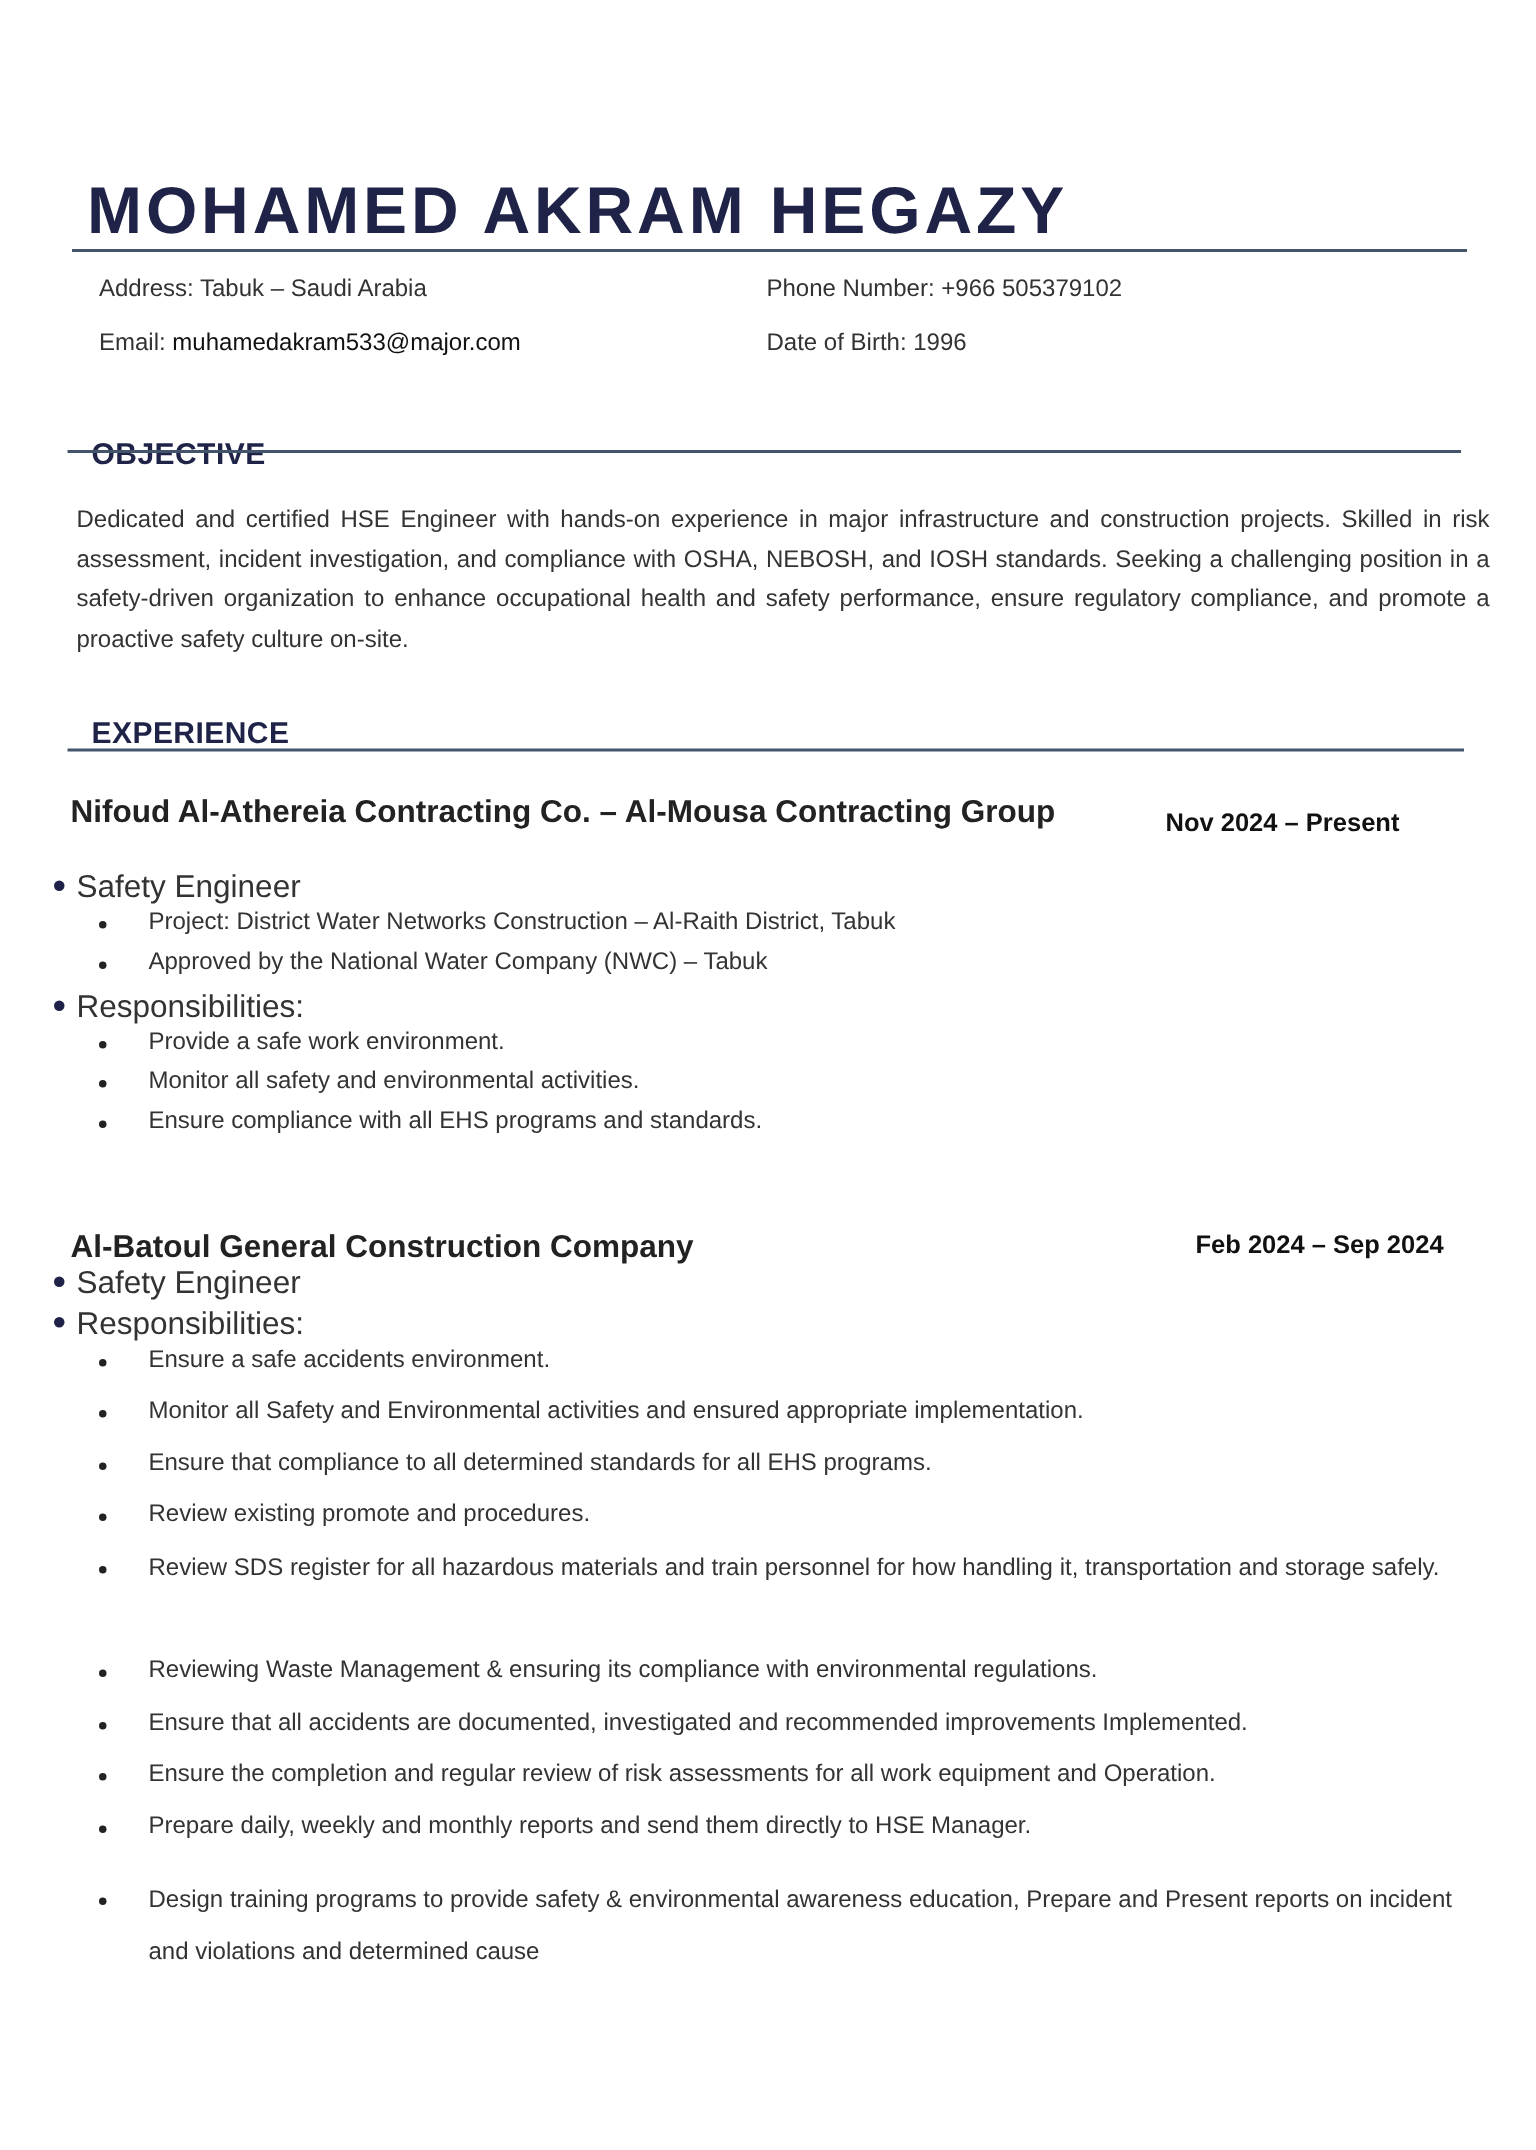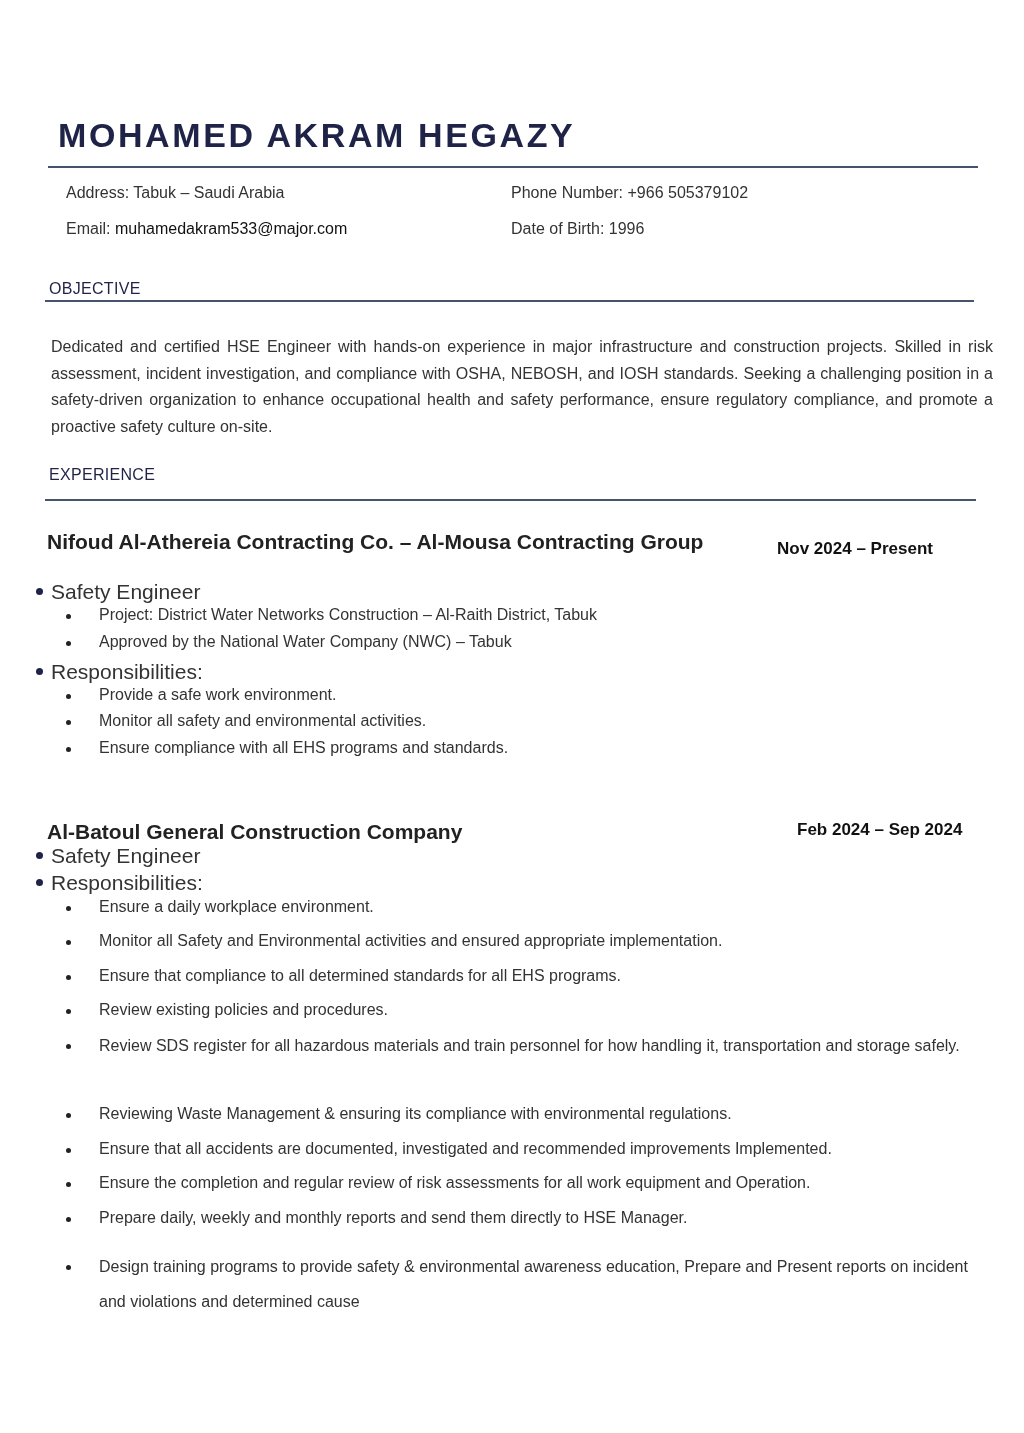--- a/index.html
+++ b/index.html
@@ -1,23 +1,23 @@
 <!DOCTYPE html>
 <html><head>
   <meta charset="utf-8">
   <style>
     html, body { margin: 0; padding: 0; background: #ffffff; }
     body { width: 1024px; height: 1433px; position: relative; overflow: hidden;
            font-family: "Liberation Sans", sans-serif; color: #2b2b2b; }
-    .name { position: absolute; left: 58px; top: 116px; font-size: 34px; font-weight: bold;
+    .name { position: absolute; left: 58px; top: 116px; font-size: 44px; font-weight: bold;
             letter-spacing: 2.6px; color: #1f2347; margin: 0; }
     .rule { position: absolute; height: 2px; background: #44546a; }
     .contact { position: absolute; font-size: 16px; color: #333; }
-    .section-title { position: absolute; left: 45px; font-size: 16px; font-weight: normal;
-                     color: #1f2347; margin: 4px; letter-spacing: 0.3px; }
+    .section-title { position: absolute; left: 45px; font-size: 20px; font-weight: bold;
+                     color: #1f2347; margin: 16px; letter-spacing: 0.3px; }
     .objective { position: absolute; left: 45px; width: 942px; top: 298px; font-size: 16px;
                  line-height: 26.5px; text-align: justify; color: #333; margin: 6px; }
     .company { position: absolute; left: 47px; font-size: 21px; font-weight: bold; color: #222; }
     .dates { position: absolute; font-size: 17px; font-weight: bold; color: #111; }
     .l1 { position: absolute; left: 36px; font-size: 21px; color: #333; }
     .l1 .dot { display: inline-block; width: 7px; height: 7px; border-radius: 50%;
                background: #1f2347; margin-right: 8px; vertical-align: middle; position: relative; top: -2px; }
     .l2 { position: absolute; left: 66px; font-size: 16px; color: #333; width: 915px; }
     .l2 .dot { position: absolute; left: 0; top: 8px; width: 5px; height: 5px; border-radius: 50%; background: #222; }
     .l2 .txt { display: block; margin-left: 33px; }
@@ -67,33 +67,33 @@
     <span class="dot"></span>
     <span class="txt">Ensure compliance with all EHS programs and standards.</span>
   </div>
 
 <div class="company" style="top:820px;">Al-Batoul General Construction Company</div>
 <div class="dates" style="left:797px; top:820px;">Feb 2024 – Sep 2024</div>
 <div class="l1" style="top:844px;"><span class="dot"></span><span>Safety Engineer</span></div>
 <div class="l1" style="top:871px;"><span class="dot"></span><span>Responsibilities:</span></div>
 <div class="l2" style="top:898px;">
     <span class="dot"></span>
-    <span class="txt">Ensure a daily workplace environment.</span>
+    <span class="txt">Ensure a safe accidents environment.</span>
   </div>
 <div class="l2" style="top:932px;">
     <span class="dot"></span>
     <span class="txt">Monitor all Safety and Environmental activities and ensured appropriate implementation.</span>
   </div>
 <div class="l2" style="top:967px;">
     <span class="dot"></span>
     <span class="txt">Ensure that compliance to all determined standards for all EHS programs.</span>
   </div>
 <div class="l2" style="top:1001px;">
     <span class="dot"></span>
-    <span class="txt">Review existing policies and procedures.</span>
+    <span class="txt">Review existing promote and procedures.</span>
   </div>
 <div class="l2 tall" style="top:1028px;">
     <span class="dot" style="top:16px;"></span>
     <span class="txt">Review SDS register for all hazardous materials and train personnel for how handling it, transportation and storage safely.</span>
   </div>
 <div class="l2" style="top:1105px;">
     <span class="dot"></span>
     <span class="txt">Reviewing Waste Management &amp; ensuring its compliance with environmental regulations.</span>
   </div>
 <div class="l2" style="top:1140px;">

